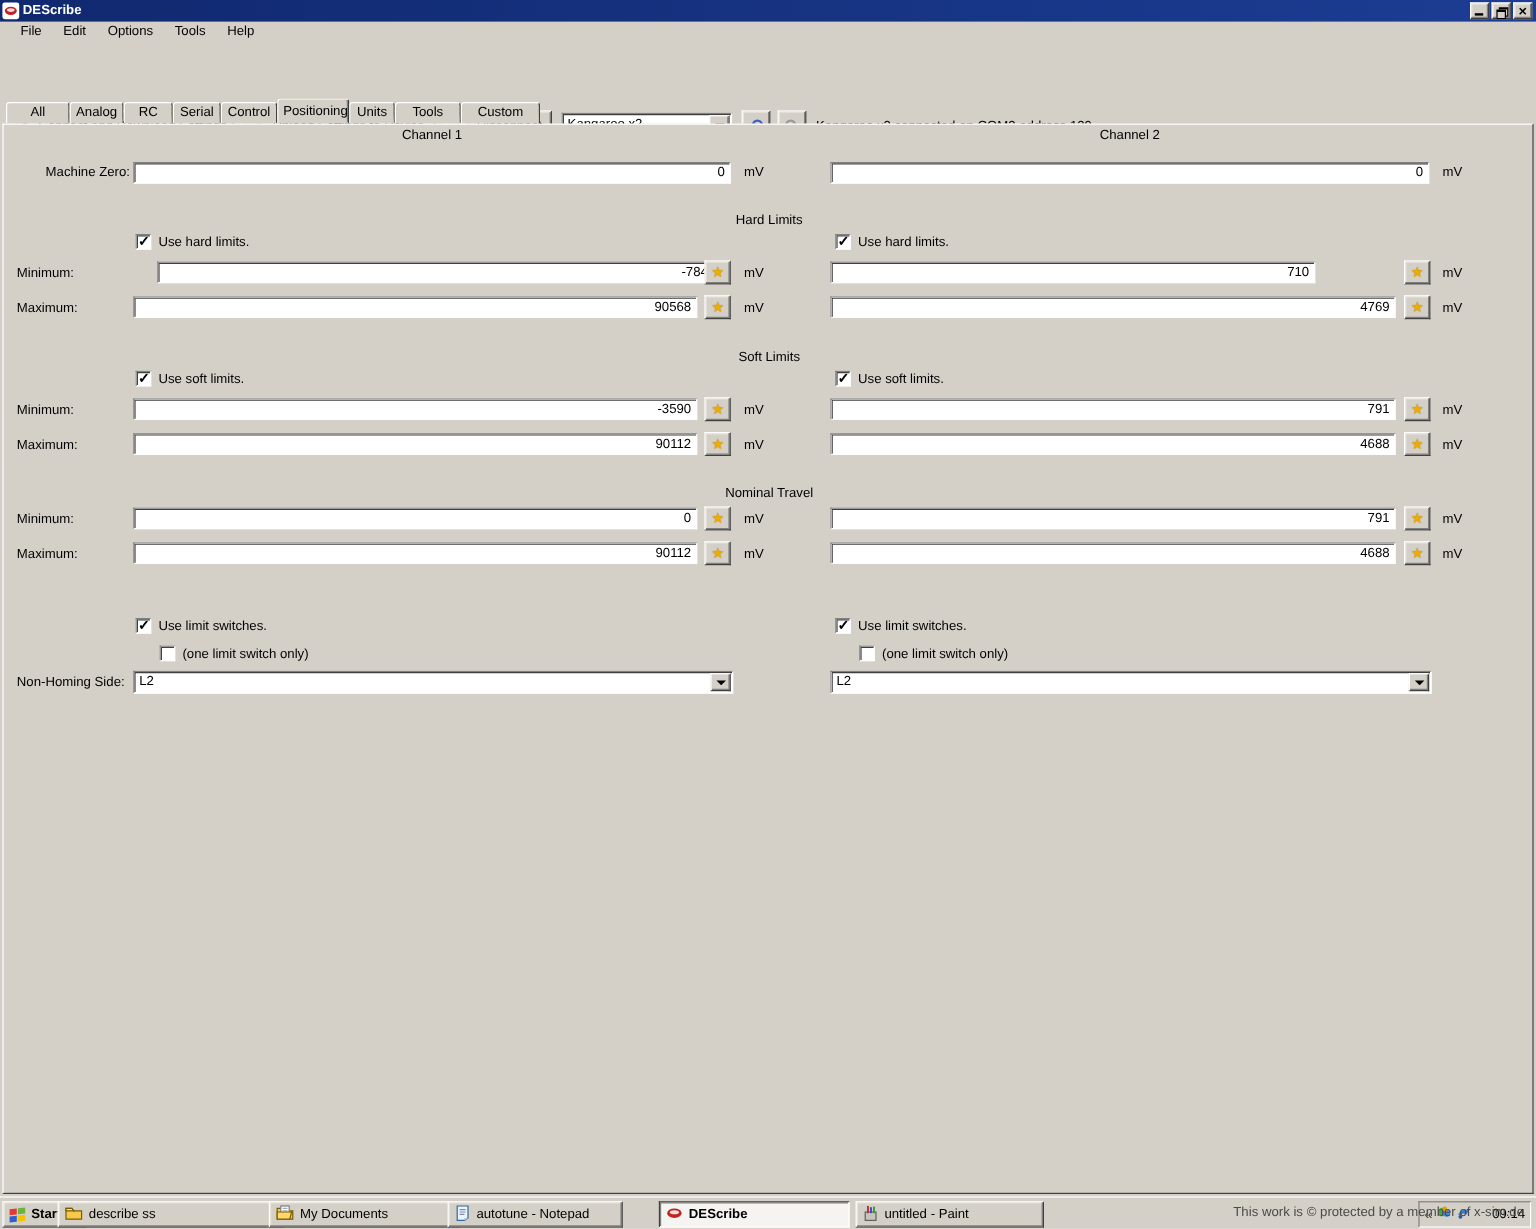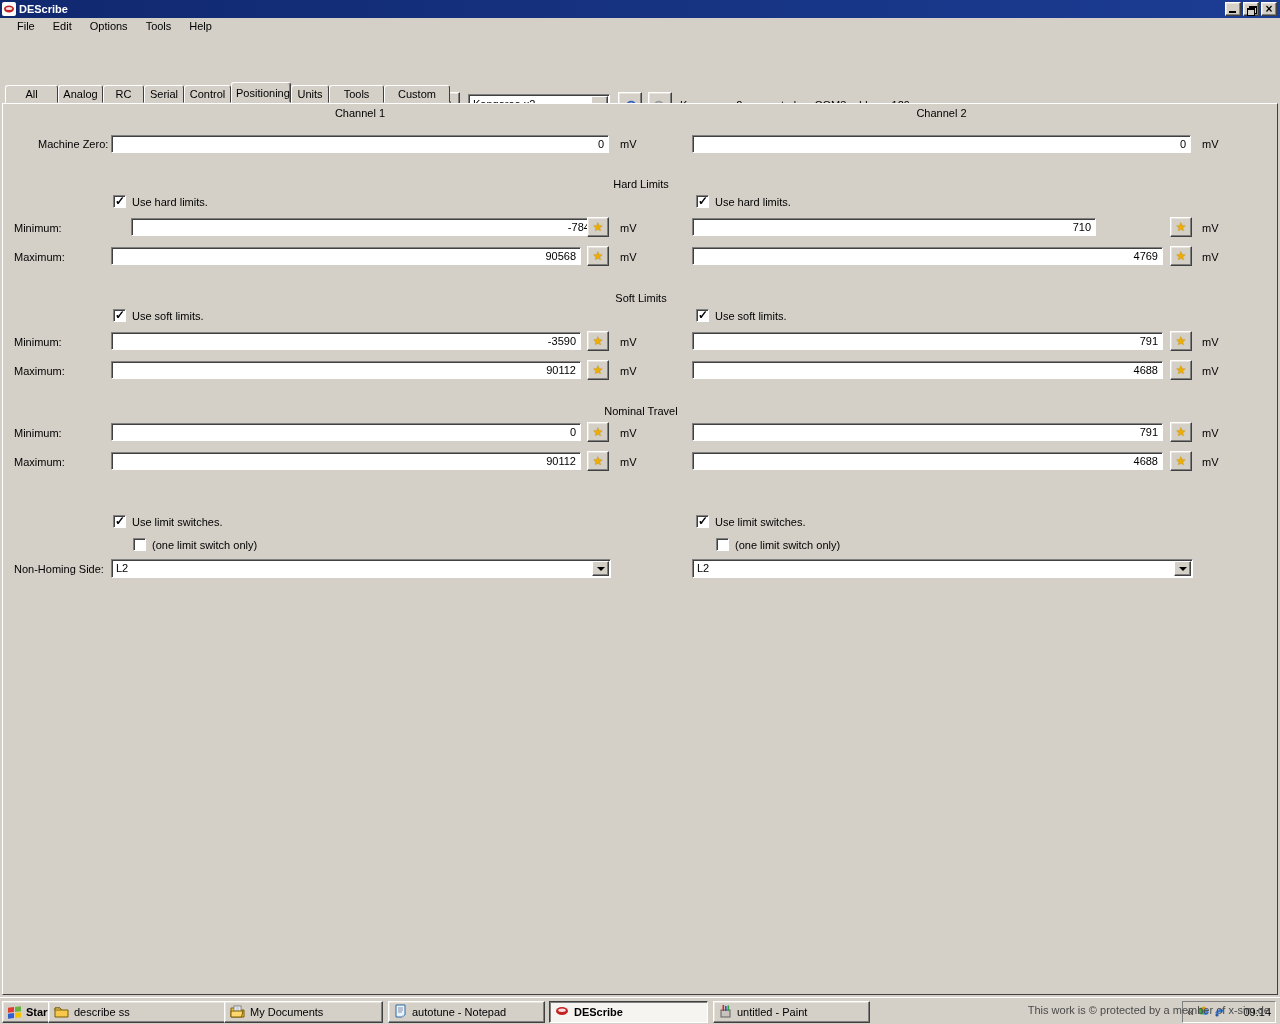--- a/index.html
+++ b/index.html
@@ -308,21 +308,21 @@
             <path d="M1 3 h5 l1.5 2 H14 v7 H1 z" fill="#f6c84c" stroke="#7a5c00"></path>
             <rect x="4" y="1" width="7" height="8" fill="#ffffff" stroke="#808080"></rect>
             <line x1="5.5" y1="3" x2="9.5" y2="3" stroke="#9ab"></line>
             <line x1="5.5" y1="5" x2="9.5" y2="5" stroke="#9ab"></line>
             <path d="M1 6 h12 l-1.5 6 H1 z" fill="#ffd76e" stroke="#7a5c00"></path>
           </svg>
       </span>
       <span>My Documents</span>
     </div>
 
-    <div class="task-btn raised" style="left:388px;width:157px;">
+    <div class="task-btn raised" style="left:373px;width:146px;">
       <span class="task-ico">
         <svg width="13" height="14" viewBox="0 0 13 14">
             <path d="M2 1 h9 v10 l-3 2 H2 z" fill="#e8f4fc" stroke="#336699"></path>
             <line x1="4" y1="4" x2="9" y2="4" stroke="#88a"></line>
             <line x1="4" y1="6" x2="9" y2="6" stroke="#88a"></line>
             <line x1="4" y1="8" x2="8" y2="8" stroke="#88a"></line>
             <path d="M11 11 l-3 2 v-2 z" fill="#b0cce0"></path>
           </svg>
       </span>
       <span>autotune - Notepad</span>

